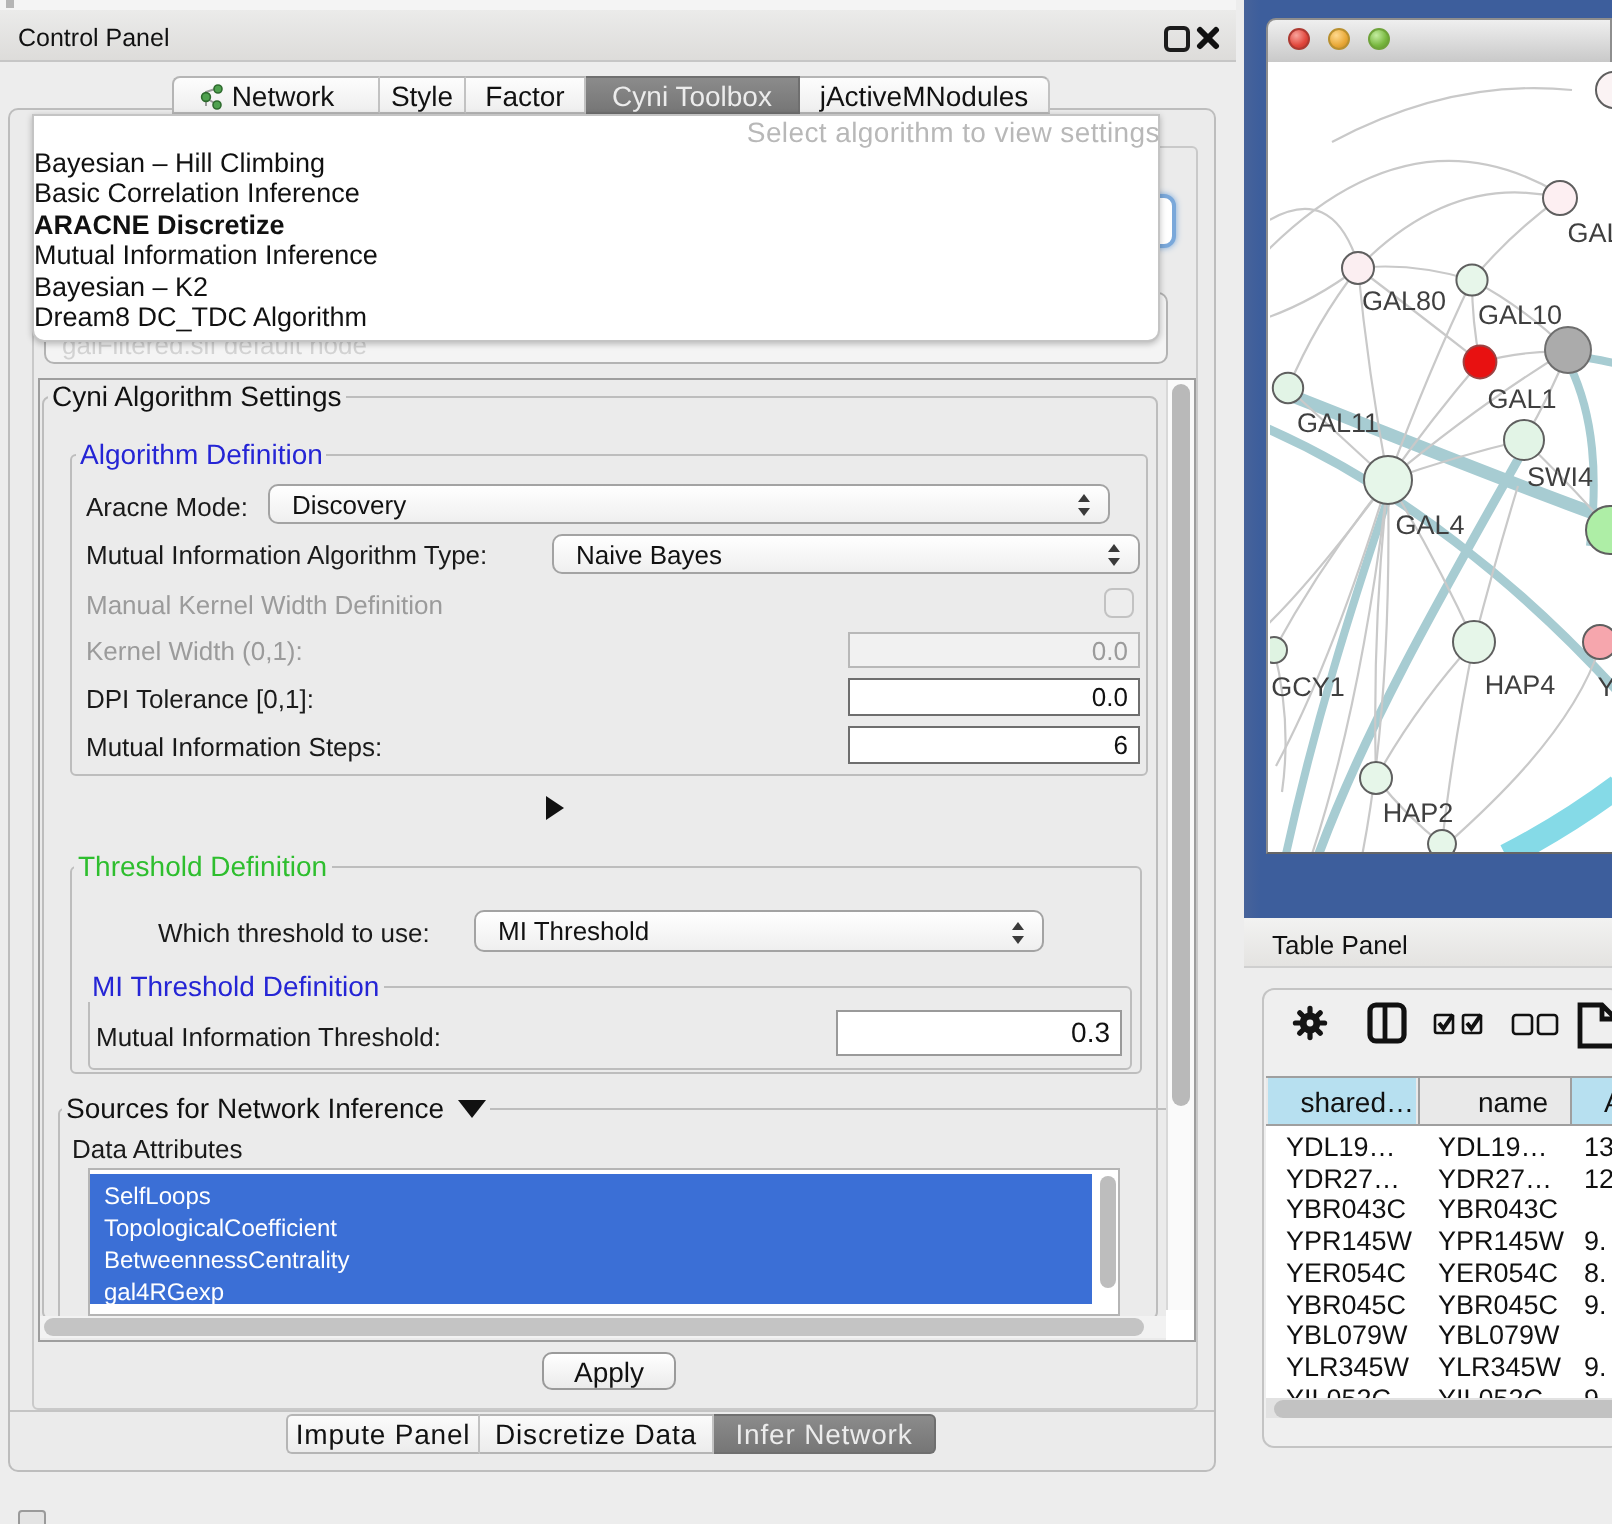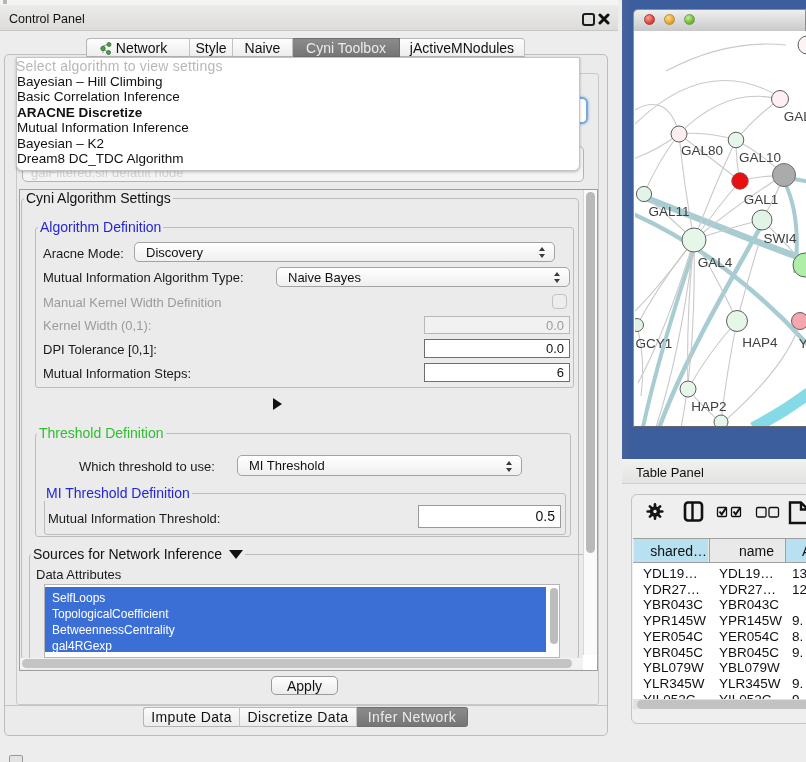--- a/index.html
+++ b/index.html
@@ -52,31 +52,31 @@
             <path d="M 3,11 L 3,4 L 9,2"></path>
             <path d="M 3,7 L 8,10"></path>
           </g>
           <g fill="#4fa14f" stroke="#2e6b2e" stroke-width="0.8">
             <circle cx="9" cy="2.5" r="2"></circle>
             <circle cx="3" cy="6.5" r="2.2"></circle>
             <circle cx="8.5" cy="10.5" r="2"></circle>
           </g>
         </svg>Network</div>
     <div class="ttab" style="width:43px;">Style</div>
-    <div class="ttab" style="width:60px;">Naive</div>
+    <div class="ttab" style="width:60px;">Factor</div>
     <div class="ttab sel" style="width:107px;">Cyni Toolbox</div>
     <div class="ttab last" style="width:125px;">jActiveMNodules</div>
   </div>
 
   <div class="abs" style="left:22px;top:97px;width:566px;height:27px;border:2px solid #7aa8da;border-radius:6px;background:#fff;box-shadow:0 0 3px #7aa8da;"></div>
   <div class="abs" style="left:22px;top:146px;width:562px;height:36px;border:1px solid #b3b3b3;border-radius:5px;background:#f4f4f4;"></div>
   <div class="abs" style="left:31px;top:165px;font-size:13px;color:#d2d2d2;">galFiltered.sif default node</div>
 
   <div class="abs" style="left:16px;top:57px;width:564px;height:114px;background:#fff;border:1px solid #c4c4c4;border-radius:0 0 6px 6px;box-shadow:0 1px 3px rgba(0,0,0,0.25);"></div>
-  <div class="abs" style="left:16px;top:58px;width:564px;text-align:left;font-size:14px;letter-spacing:0.2px;color:#b8b8b8;">Select algorithm to view settings</div>
+  <div class="abs" style="left:16px;top:58px;width:564px;text-align:right;font-size:14px;letter-spacing:0.2px;color:#b8b8b8;">Select algorithm to view settings</div>
   <div class="abs" style="left:17px;top:74px;font-size:13.5px;color:#111;line-height:15.4px;">
     Bayesian – Hill Climbing<br>
     Basic Correlation Inference<br>
     <b>ARACNE Discretize</b><br>
     Mutual Information Inference<br>
     Bayesian – K2<br>
     Dream8 DC_TDC Algorithm
   </div>
 
   <div class="abs" style="left:19px;top:189px;width:579px;height:482px;border:1px solid #9e9e9e;background:#ebebeb;"></div>
@@ -128,21 +128,21 @@
         <span class="ctext">MI Threshold</span>
         <span class="arr" style="top:1px;">
           <span class="u"></span>
           <span class="d"></span>
         </span>
       </div>
 
     <div class="grp" style="left:24px;top:303px;width:522px;height:42px;"></div>
     <div class="abs" style="left:24px;top:295px;background:#ebebeb;padding:0 2px;font-size:14px;color:#2525d5;">MI Threshold Definition</div>
     <div class="lbl abs" style="left:28px;top:321px;">Mutual Information Threshold:</div>
-    <div class="field" style="left:398px;top:315px;width:143px;height:23px;border:1px solid #9a9a9a;background:#fff;color:#111;line-height:21px;font-size:14px;">0.5</div>
+    <div class="field" style="left:398px;top:315px;width:143px;height:23px;border:1px solid #9a9a9a;background:#fff;color:#111;line-height:21px;font-size:14px;">0.3</div>
 
     <div class="grp" style="left:9px;top:364px;width:560px;height:120px;"></div>
     <div class="abs" style="left:11px;top:356px;background:#ebebeb;padding:0 2px;font-size:14px;color:#111;">Sources for Network Inference <span style="display:inline-block;width:0;height:0;border-left:7px solid transparent;border-right:7px solid transparent;border-top:9px solid #111;margin-left:3px;"></span></div>
     <div class="lbl abs" style="left:16px;top:377px;">Data Attributes</div>
     <div class="abs" style="left:24px;top:394px;width:516px;height:74px;border:1px solid #b5b5b5;background:#fff;"></div>
     <div class="abs" style="left:25px;top:397px;width:501px;height:65px;background:#3b6fd6;"></div>
     <div class="abs" style="left:32px;top:400px;font-size:12px;color:#fff;line-height:16.1px;">SelfLoops<br>TopologicalCoefficient<br>BetweennessCentrality<br>gal4RGexp</div>
     <div class="abs" style="left:530px;top:398px;width:8px;height:56px;background:#bdbdbd;border-radius:4px;"></div>
   </div>
 
@@ -150,21 +150,21 @@
   <div class="abs" style="left:586px;top:192px;width:9px;height:361px;background:#b9b9b9;border-radius:5px;"></div>
 
   <div class="abs" style="left:20px;top:658px;width:563px;height:11px;background:#f2f2f2;"></div>
   <div class="abs" style="left:22px;top:659px;width:550px;height:9px;background:#c4c4c4;border-radius:5px;"></div>
   <div class="abs" style="left:583px;top:655px;width:14px;height:15px;background:#fff;"></div>
 
   <div class="abs" style="left:271px;top:676px;width:67px;height:19px;border:1px solid #9a9a9a;border-radius:5px;background:linear-gradient(#ffffff,#ebebeb);text-align:center;font-size:14px;line-height:18px;color:#111;">Apply</div>
 
   <div class="abs" style="left:5px;top:705px;width:602px;height:1px;background:#c4c4c4;"></div>
   <div id="bottabs" class="abs" style="left:143px;top:707px;height:20px;display:flex;">
-    <div class="btab first" style="width:97px;">Impute Data</div>
+    <div class="btab first" style="width:97px;">Impute Panel</div>
     <div class="btab" style="width:117px;">Discretize Data</div>
     <div class="btab sel last" style="width:111px;">Infer Network</div>
   </div>
   <div class="abs" style="left:9px;top:755px;width:14px;height:10px;border:1px solid #9a9a9a;background:#e3e3e3;border-radius:2px;"></div>
 </div>
 
 <div class="abs" style="left:618px;top:0;width:188px;height:762px;background:#ededed;"></div>
 <div class="abs" style="left:622px;top:0;width:184px;height:459px;background:linear-gradient(90deg,#47639a,#3d5e9c 8px);"></div>
 <div id="netwin" class="abs" style="left:633px;top:9px;width:173px;height:418px;">
   <div class="abs" style="left:0;top:0;width:173px;height:22px;background:linear-gradient(#efefef,#c9c9c9);border:1px solid #8e8e8e;border-bottom:none;border-radius:5px 0 0 0;"></div>

